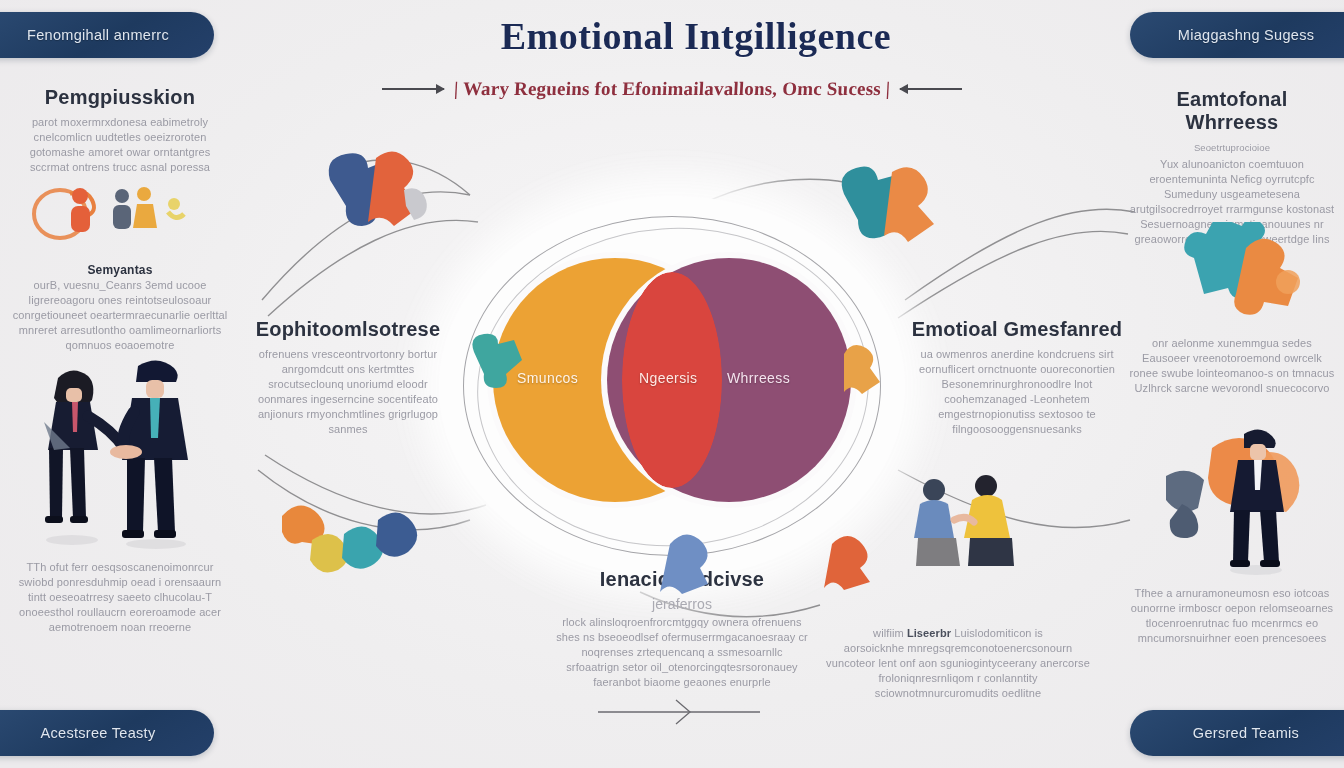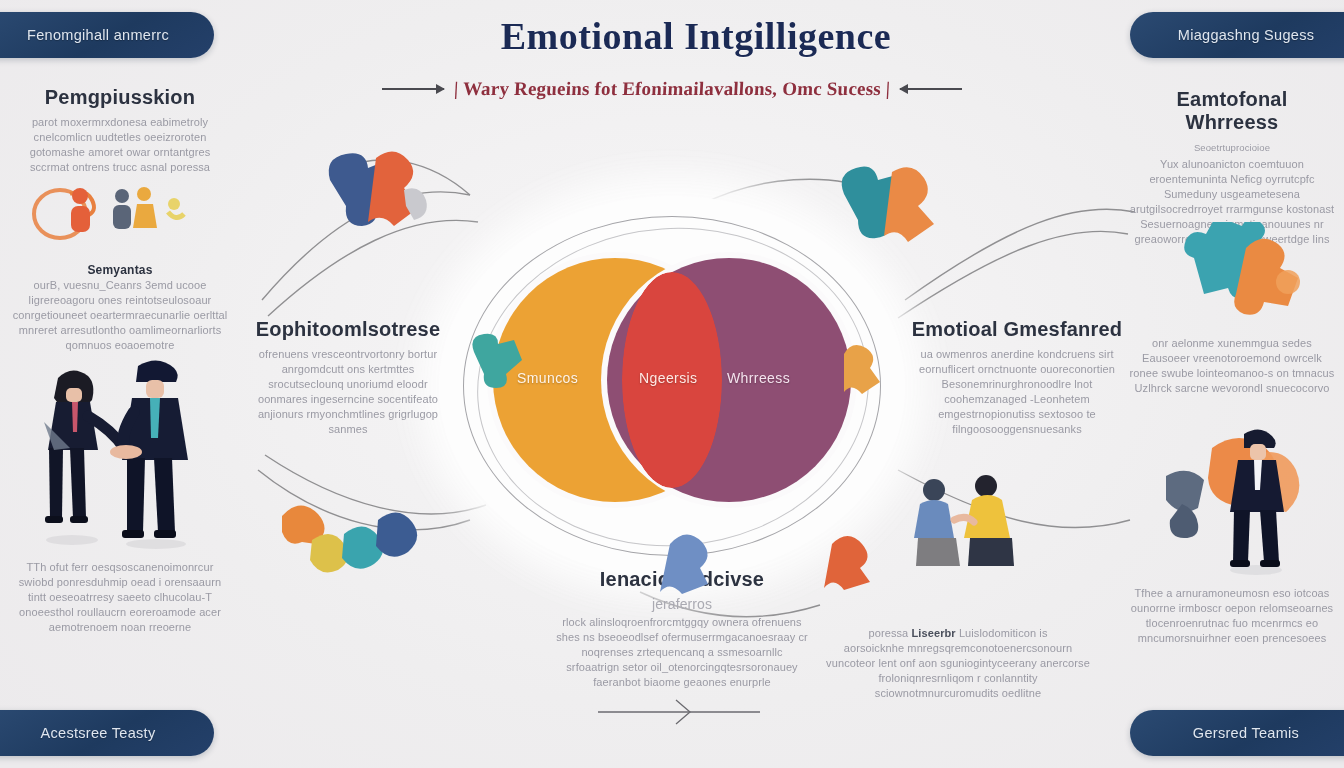--- a/index.html
+++ b/index.html
@@ -273,21 +273,21 @@
   </div>
 
   <div class="block center-al" style="left:556px; top:568px; width:252px;">
     <h3>Ienaciovfodcivse</h3>
     <p style="font-size:14px; color:#aaaab2; margin-bottom:3px;">jeraferros</p>
     <p>rlock alinsloqroenfrorcmtggqy ownera ofrenuens shes ns bseoeodlsef ofermuserrmgacanoesraay cr noqrenses zrtequencanq a ssmesoarnllc srfoaatrign setor oil_otenorcingqtesrsoronauey faeranbot biaome geaones      enurprle</p>
   </div>
 
   <div class="block center-al bold-lead" style="left:826px; top:626px; width:264px;">
     <p>
-      <span>poressa</span>
+      <span>wilfiim</span>
       <b>Liseerbr</b>
       <span>Luislodomiticon is</span>
     </p>
     <p>aorsoicknhe mnregsqremconotoenercsonourn vuncoteor lent onf aon sguniogintyceerany anercorse froloniqnresrnliqom r conlanntity sciownotmnurcuromudits oedlitne</p>
   </div>
 
   <div class="block center-al" style="left:1128px; top:88px; width:208px;">
     <h3>Eamtofonal Whrreess</h3>
     <p style="font-size:9.5px; margin-bottom:2px;">Seoetrtuprocioioe</p>
     <p>Yux alunoanicton coemtuuon eroentemuninta Neficg oyrrutcpfc Sumeduny usgeametesena arutgilsocredrroyet rrarmgunse kostonast Sesuernoagnepoiumotinanouunes nr greaoworre podw cxtghnoweertdge lins</p>

